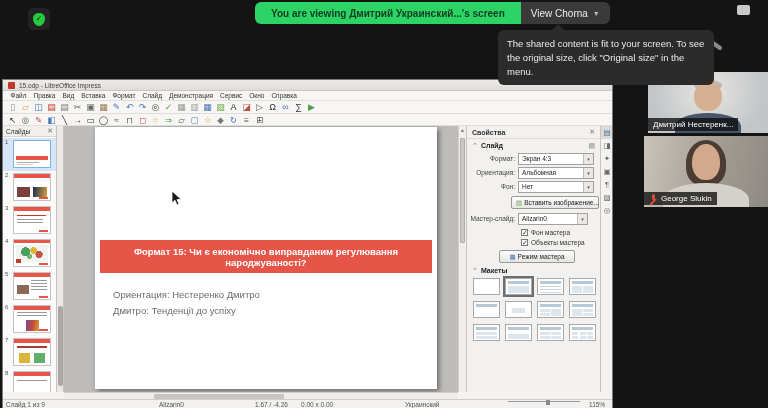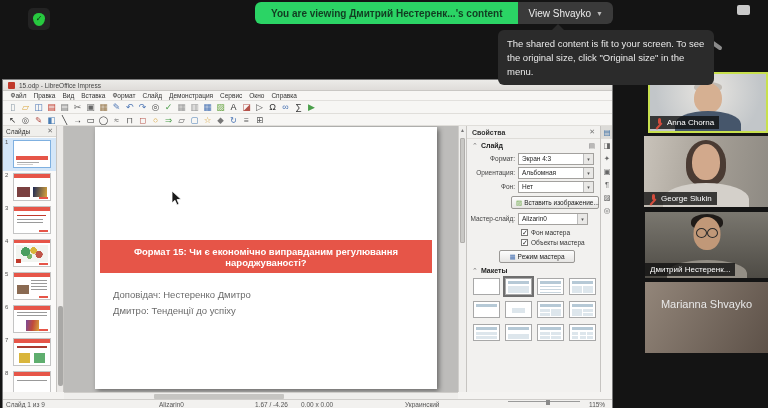--- a/index.html
+++ b/index.html
@@ -230,23 +230,23 @@
   .mic:after{content:"";position:absolute;left:0;top:7px;width:8px;height:2px;background:#d44c3c;transform:rotate(-48deg);transform-origin:center}
 </style>
 </head>
 <body>
 
 <div class="sec-badge">
   <span class="shield">✓</span>
 </div>
 
 <div class="share-banner">
-  <div class="green">You are viewing Дмитрий Нестеренк...'s content</div>
+  <div class="green">You are viewing Дмитрий Украинский...'s screen</div>
   <div class="vo">
-    <span>View Shvayko</span>
+    <span>View Chorna</span>
     <span class="chev">▼</span>
   </div>
 </div>
 
 <div class="tooltip">The shared content is fit to your screen. To see the original size, click "Original size" in the menu.</div>
 
 <div class="collapse-chev">
   <svg width="36" height="18" viewBox="0 0 36 18">
       <path d="M4 14 L18 4 L32 14" fill="none" stroke="#8a8a8a" stroke-width="4" stroke-linecap="round"></path>
     </svg>
@@ -415,21 +415,21 @@
           </div>
         </div>
     </div>
     <div class="spanel-sb">
         <span class="th"></span>
       </div>
 
     <div class="wspace">
       <div class="slide">
         <div class="slide-banner">Формат 15: Чи є економічно виправданим регулювання народжуваності?</div>
-        <div class="slide-l1">Доповідач: Нестеренко Дмитро</div>
+        <div class="slide-l1">Ориентация: Нестеренко Дмитро</div>
         <div class="slide-l2">Дмитро: Тенденції до успіху</div>
       </div>
       <div class="cursor">
         <svg width="11" height="16" viewBox="0 0 11 16">
             <path d="M1 1 L1 13 L4 10.3 L6 15 L8 14.1 L6 9.6 L10 9.3 Z" fill="#1a1a1a" stroke="#fff" stroke-width="0.8"></path>
           </svg>
       </div>
     </div>
 
     <div class="vscroll">
@@ -530,61 +530,40 @@
     <span class="st">0.00 x 0.00</span>
     <span class="st">Украинский</span>
     <span class="st">115%</span>
     <span class="zslider"></span>
   </div>
 </div>
 
 <div class="parts">
 
 
-    <div class="prow active">
-      <div class="vid">
-        <s class="hair"></s>
-        <s class="head"></s>
-        <s class="extra"></s>
-        <s class="torso"></s>
-      </div>
-      <div class="tag">
-        <span class="mic"></span>
-        <span>Anna Chorna</span>
-      </div>
-    </div>
 
     <div class="prow">
       <div class="vid">
         <s class="hair"></s>
         <s class="head"></s>
         <s class="extra"></s>
         <s class="torso"></s>
       </div>
       <div class="tag">
-        <span class="mic"></span>
-        <span>George Slukin</span>
+
+        <span>Дмитрий Нестеренк...</span>
       </div>
     </div>
 
     <div class="prow">
       <div class="vid">
         <s class="hair"></s>
         <s class="head"></s>
         <s class="extra"></s>
         <s class="torso"></s>
       </div>
       <div class="tag">
-
-        <span>Дмитрий Нестеренк...</span>
-      </div>
-    </div>
-
-    <div class="prow novideo">
-      <div class="vid">
-        
-      </div>
-      <div class="tag">
-
-        <span>Marianna Shvayko</span>
-      </div>
-    </div>
+        <span class="mic"></span>
+        <span>George Slukin</span>
+      </div>
+    </div>
+
   </div>
 
 </body></html>

